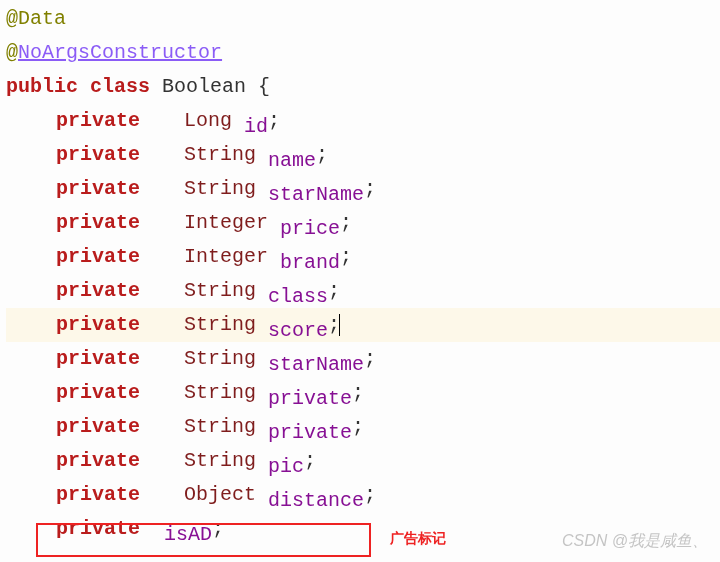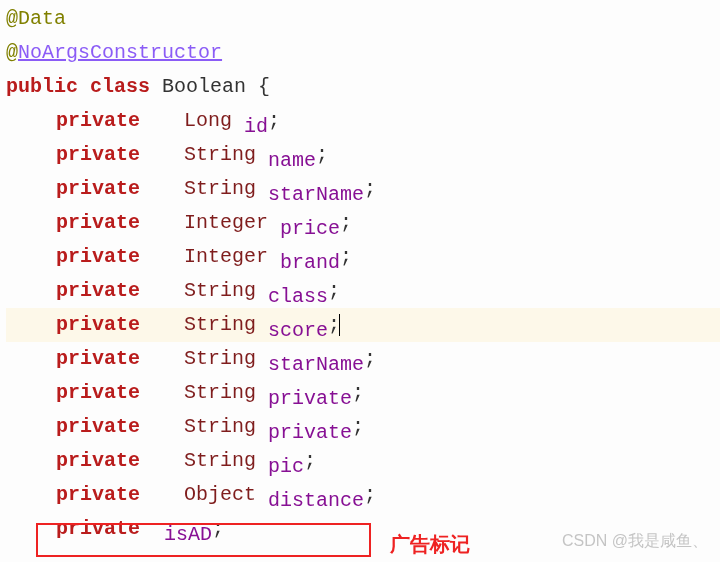--- a/index.html
+++ b/index.html
@@ -51,33 +51,34 @@
       left: 36px;
       top: 523px;
       width: 335px;
       height: 34px;
       pointer-events: none;
     }
     .red-label {
       position: absolute;
       color: #ee2222;
       font-family: Liberation Serif, serif;
-      font-size: 20px;
+      font-size: 14px;
       font-weight: bold;
       left: 390px;
       top: 527px;
     }
     .watermark {
       position: absolute;
       right: 12px;
       bottom: 8px;
       color: rgba(150,150,150,0.55);
       font-family: "Microsoft YaHei", sans-serif;
       font-size: 16px;
       pointer-events: none;
+      font-style: italic;
     }
   </style>
 </head>
 <body>
 
 <div id="code-container">
     <div class="line"><span class="annotation-at">@</span><span class="annotation-at">Data</span></div>
     <div class="line"><span class="annotation-at">@</span><span class="annotation-name">NoArgsConstructor</span></div>
     <div class="line"><span class="keyword">public</span><span> </span><span class="keyword">class</span><span> </span><span class="classname">Boolean</span><span> </span><span class="brace">{</span></div>
     <div class="line"><span class="indent"></span><span class="keyword">private</span><span> </span><span class="type">Long</span><span> </span><span class="field">id</span><span class="semi">;</span></div>

